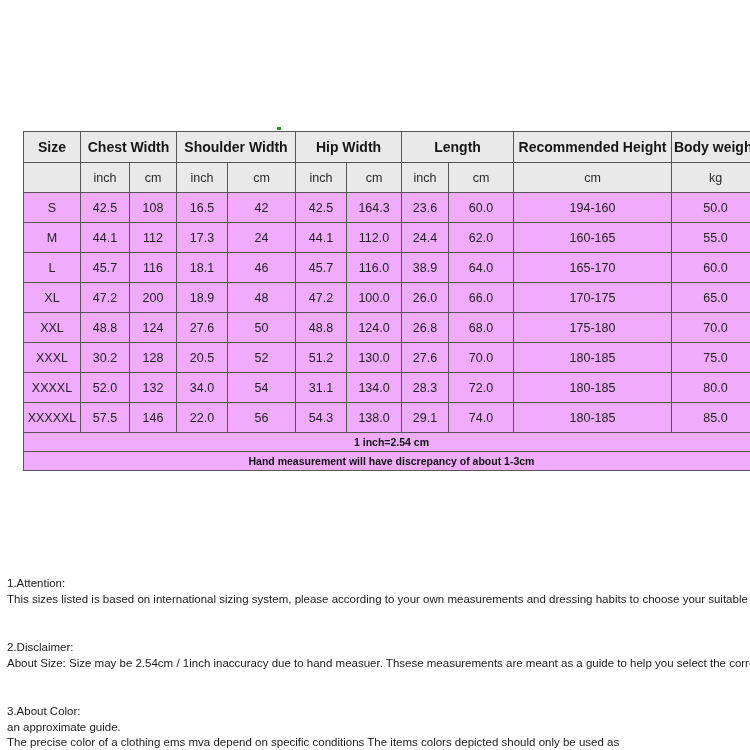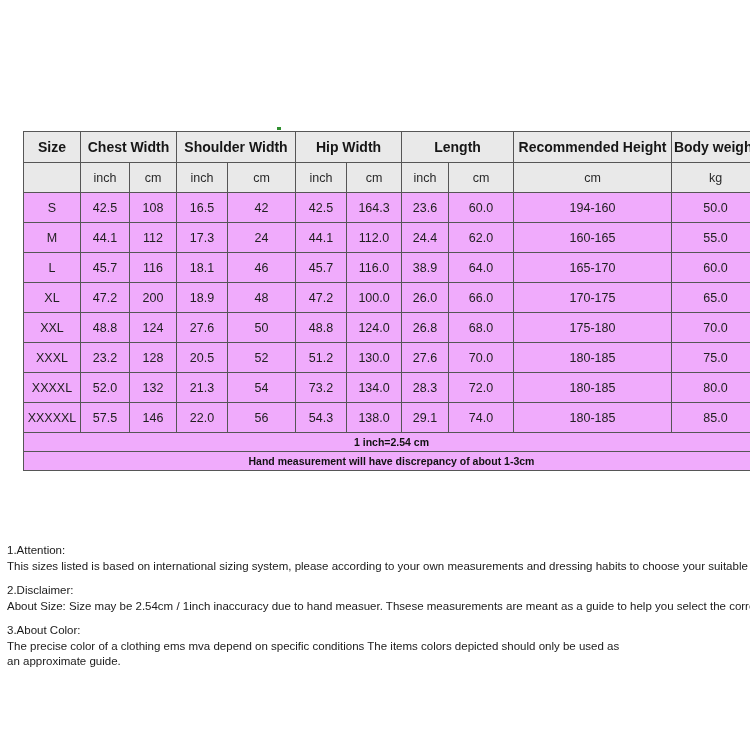--- a/index.html
+++ b/index.html
@@ -70,21 +70,21 @@
   }
 
   
   .notes {
     position: absolute;
     left: 7px; top: 543px;
     width: 743px;
     font-size: 11.5px;
     color: #1a1a1a;
   }
-  .note-section { margin-bottom: 9px; }
+  .note-section { margin-bottom: 9px; margin-top: 33px; }
   .note-heading { line-height: 15.5px; white-space: nowrap; }
   .note-line { line-height: 15.5px; white-space: nowrap; }
 </style>
 </head>
 <body>
 
 <div class="green-dot"></div>
 
 <div class="chart-wrap">
   <table class="size-chart">
@@ -186,38 +186,38 @@
           <td>50</td>
           <td>48.8</td>
           <td>124.0</td>
           <td>26.8</td>
           <td>68.0</td>
           <td>175-180</td>
           <td>70.0</td>
         </tr>
         <tr>
           <td>XXXL</td>
-          <td>23.2</td>
+          <td>30.2</td>
           <td>128</td>
           <td>20.5</td>
           <td>52</td>
           <td>51.2</td>
           <td>130.0</td>
           <td>27.6</td>
           <td>70.0</td>
           <td>180-185</td>
           <td>75.0</td>
         </tr>
         <tr>
           <td>XXXXL</td>
           <td>52.0</td>
           <td>132</td>
-          <td>21.3</td>
+          <td>34.0</td>
           <td>54</td>
-          <td>73.2</td>
+          <td>31.1</td>
           <td>134.0</td>
           <td>28.3</td>
           <td>72.0</td>
           <td>180-185</td>
           <td>80.0</td>
         </tr>
         <tr>
           <td>XXXXXL</td>
           <td>57.5</td>
           <td>146</td>
@@ -246,16 +246,16 @@
   <div class="note-section">
     <div class="note-heading">1.Attention:</div>
     <div class="note-line">This sizes listed is based on international sizing system, please according to your own measurements and dressing habits to choose your suitable size.</div>
   </div>
   <div class="note-section">
     <div class="note-heading">2.Disclaimer:</div>
     <div class="note-line">About Size: Size may be 2.54cm / 1inch inaccuracy due to hand measuer. Thsese measurements are meant as a guide to help you select the correct size.</div>
   </div>
   <div class="note-section">
     <div class="note-heading">3.About Color:</div>
+    <div class="note-line">an approximate guide.</div>
     <div class="note-line">The precise color of a clothing ems mva depend on specific conditions The items colors depicted should only be used as</div>
-    <div class="note-line">an approximate guide.</div>
   </div>
 </div>
 
 </body></html>

